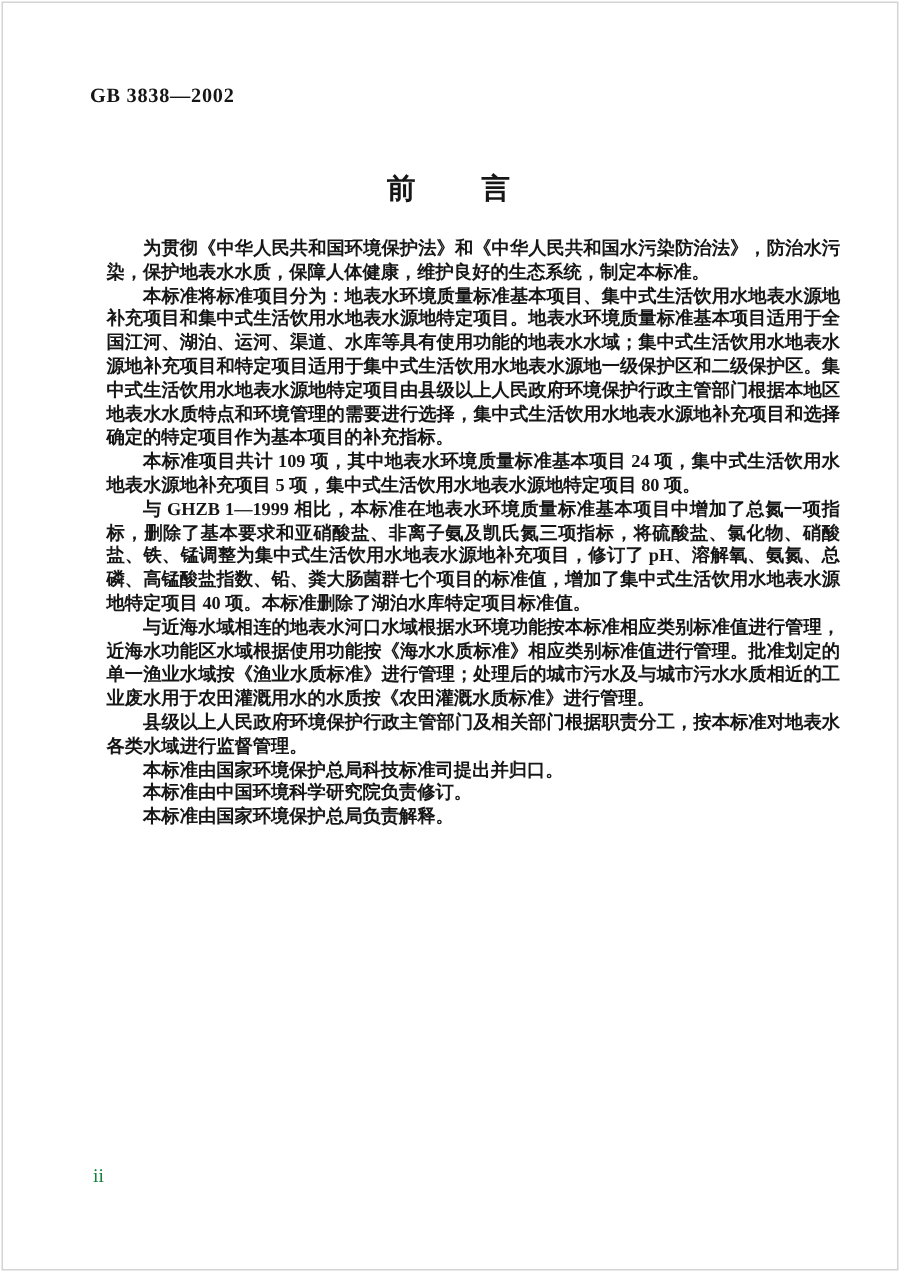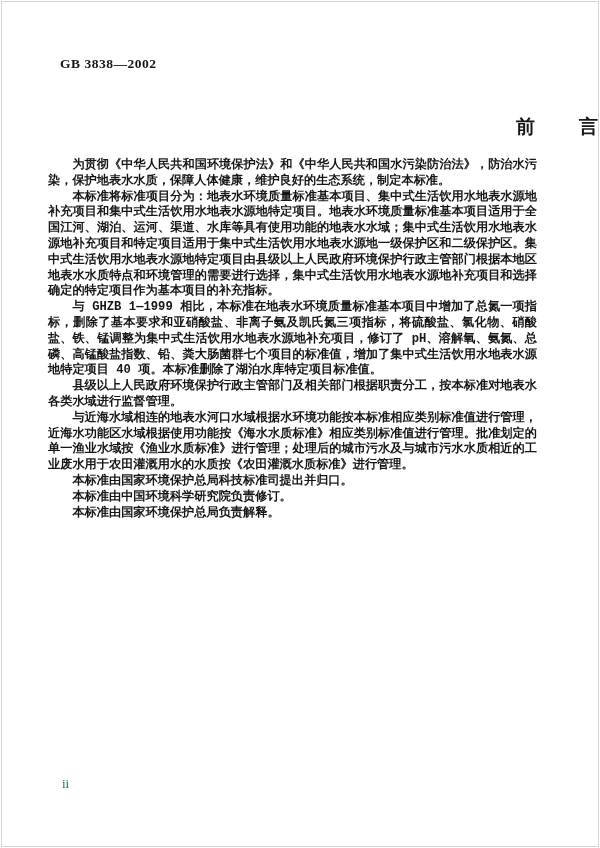--- a/index.html
+++ b/index.html
@@ -30,32 +30,31 @@
     font-weight: 700;
     letter-spacing: 0.5px;
     white-space: nowrap;
   }
   .title {
     position: absolute;
     top: 114px;
     left: 0;
     width: 100%;
     margin: 0;
-    text-align: right;
+    text-align: center;
     font-size: 19px;
     line-height: 26px;
     font-weight: 700;
     letter-spacing: 2px;
   }
   .body {
     position: absolute;
     top: 158px;
-    left: 48px;
+    left: 71px;
     width: 489px;
-    font-family: Liberation Mono, monospace;
   }
   .body p.para {
     margin: 0;
     font-size: 12.2px;
     line-height: 15.8px;
     font-weight: 700;
     text-align: justify;
     text-indent: 2em;
     word-break: break-all;
   }
@@ -71,21 +70,22 @@
 </head>
 <body>
 
 <div class="page">
   <div class="frame"></div>
   <div class="doc-code">GB 3838—2002</div>
   <h1 class="title">前　　言</h1>
   <div class="body">
       <p class="para">为贯彻《中华人民共和国环境保护法》和《中华人民共和国水污染防治法》，防治水污染，保护地表水水质，保障人体健康，维护良好的生态系统，制定本标准。</p>
       <p class="para">本标准将标准项目分为：地表水环境质量标准基本项目、集中式生活饮用水地表水源地补充项目和集中式生活饮用水地表水源地特定项目。地表水环境质量标准基本项目适用于全国江河、湖泊、运河、渠道、水库等具有使用功能的地表水水域；集中式生活饮用水地表水源地补充项目和特定项目适用于集中式生活饮用水地表水源地一级保护区和二级保护区。集中式生活饮用水地表水源地特定项目由县级以上人民政府环境保护行政主管部门根据本地区地表水水质特点和环境管理的需要进行选择，集中式生活饮用水地表水源地补充项目和选择确定的特定项目作为基本项目的补充指标。</p>
+      <p class="para">本标准项目共计 109 项，其中地表水环境质量标准基本项目 24 项，集中式生活饮用水地表水源地补充项目 5 项，集中式生活饮用水地表水源地特定项目 80 项。</p>
       <p class="para">与 GHZB 1—1999 相比，本标准在地表水环境质量标准基本项目中增加了总氮一项指标，删除了基本要求和亚硝酸盐、非离子氨及凯氏氮三项指标，将硫酸盐、氯化物、硝酸盐、铁、锰调整为集中式生活饮用水地表水源地补充项目，修订了 pH、溶解氧、氨氮、总磷、高锰酸盐指数、铅、粪大肠菌群七个项目的标准值，增加了集中式生活饮用水地表水源地特定项目 40 项。本标准删除了湖泊水库特定项目标准值。</p>
+      <p class="para">与近海水域相连的地表水河口水域根据水环境功能按本标准相应类别标准值进行管理，近海水功能区水域根据使用功能按《海水水质标准》相应类别标准值进行管理。批准划定的单一渔业水域按《渔业水质标准》进行管理；处理后的城市污水及与城市污水水质相近的工业废水用于农田灌溉用水的水质按《农田灌溉水质标准》进行管理。</p>
       <p class="para">县级以上人民政府环境保护行政主管部门及相关部门根据职责分工，按本标准对地表水各类水域进行监督管理。</p>
-      <p class="para">与近海水域相连的地表水河口水域根据水环境功能按本标准相应类别标准值进行管理，近海水功能区水域根据使用功能按《海水水质标准》相应类别标准值进行管理。批准划定的单一渔业水域按《渔业水质标准》进行管理；处理后的城市污水及与城市污水水质相近的工业废水用于农田灌溉用水的水质按《农田灌溉水质标准》进行管理。</p>
       <p class="para">本标准由国家环境保护总局科技标准司提出并归口。</p>
       <p class="para">本标准由中国环境科学研究院负责修订。</p>
       <p class="para">本标准由国家环境保护总局负责解释。</p>
     </div>
   <div class="page-num">ii</div>
 </div>
 
 </body></html>

